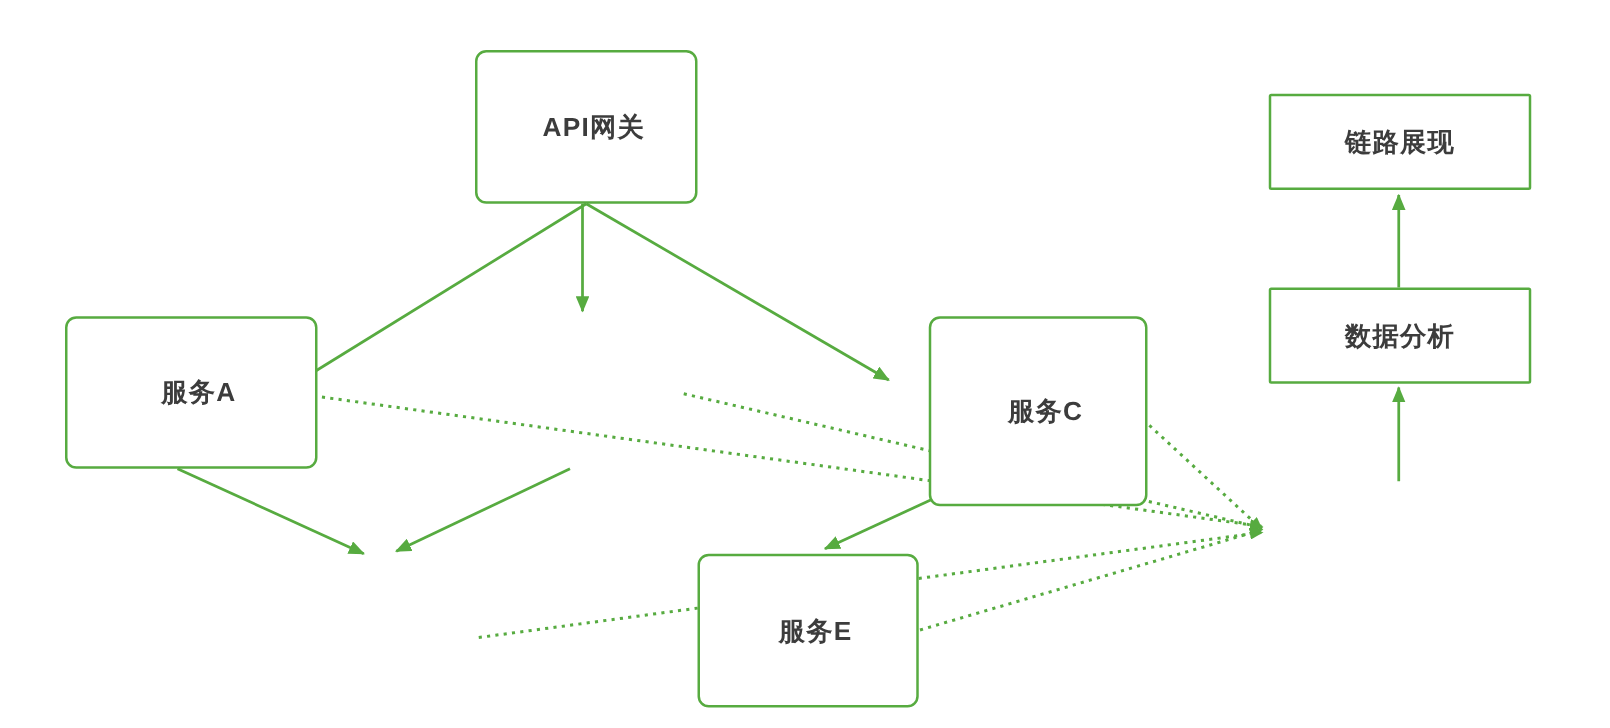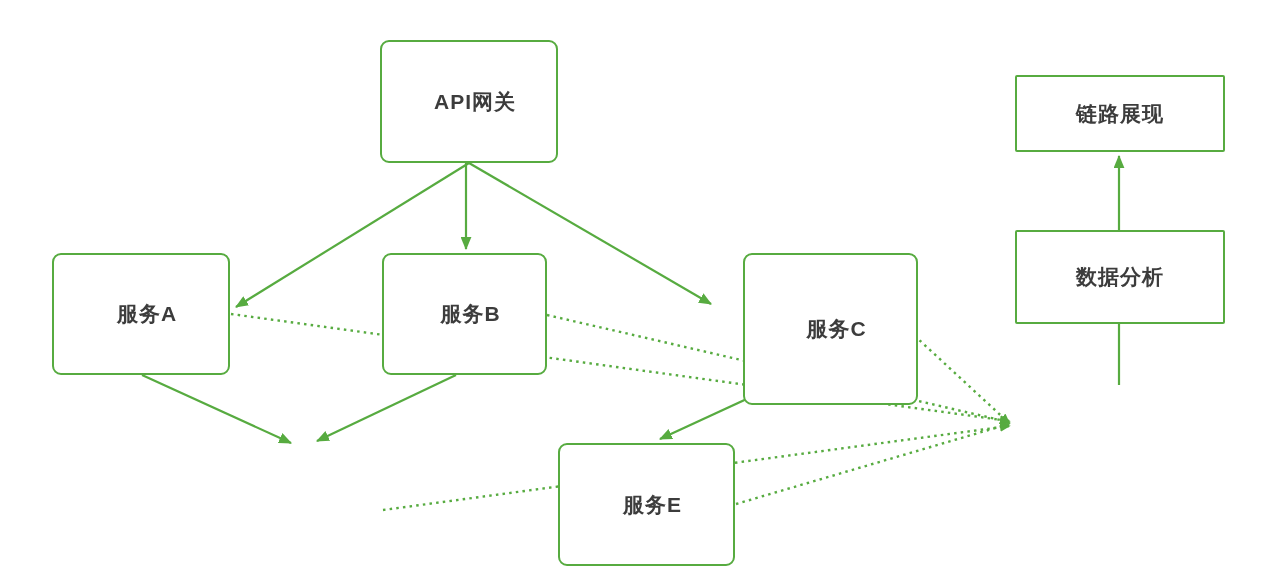--- a/index.html
+++ b/index.html
@@ -68,39 +68,36 @@
         <line x1="890" y1="313" x2="1009" y2="423" class="dotted" stroke="#57ab40" marker-end="url(#arrow-sm)"></line>
         <line x1="383" y1="510" x2="1009" y2="426" class="dotted" stroke="#57ab40" marker-end="url(#arrow-sm)"></line>
         <line x1="736" y1="504" x2="1009" y2="424" class="dotted" stroke="#57ab40" marker-end="url(#arrow-sm)"></line>
       </g>
   </svg>
 
   <div class="node rounded" style="left:380px;top:40px;width:178px;height:123px">
     <span class="label">API网关</span>
   </div>
 
-  <div class="node rounded" style="left:52px;top:253px;width:178px;height:122px">
+  <div class="node rounded" style="left:52px;top:253px;width:202px;height:122px">
     <span class="label">服务A</span>
   </div>
 
-  <div class="node rounded" style="left:382px;top:253px;width:165px;height:122px">
-    <span class="label">服务B</span>
-  </div>
 
   <div class="node rounded" style="left:743px;top:253px;width:175px;height:152px">
     <span class="label">服务C</span>
   </div>
 
 
   <div class="node square" style="left:1015px;top:75px;width:210px;height:77px">
     <span class="label">链路展现</span>
   </div>
 
   <div class="node rounded" style="left:558px;top:443px;width:177px;height:123px">
     <span class="label">服务E</span>
   </div>
 
-  <div class="node square" style="left:1015px;top:230px;width:210px;height:94px">
+  <div class="node square" style="left:1015px;top:230px;width:210px;height:77px">
     <span class="label">数据分析</span>
   </div>
 
 
 </div>
 
 </body></html>

